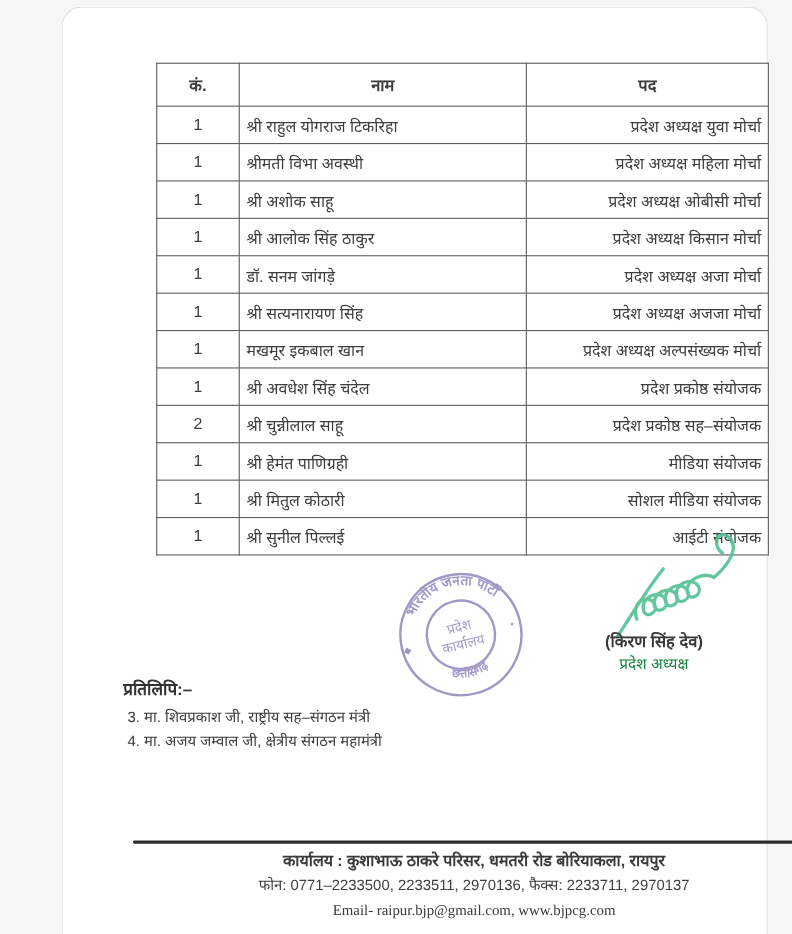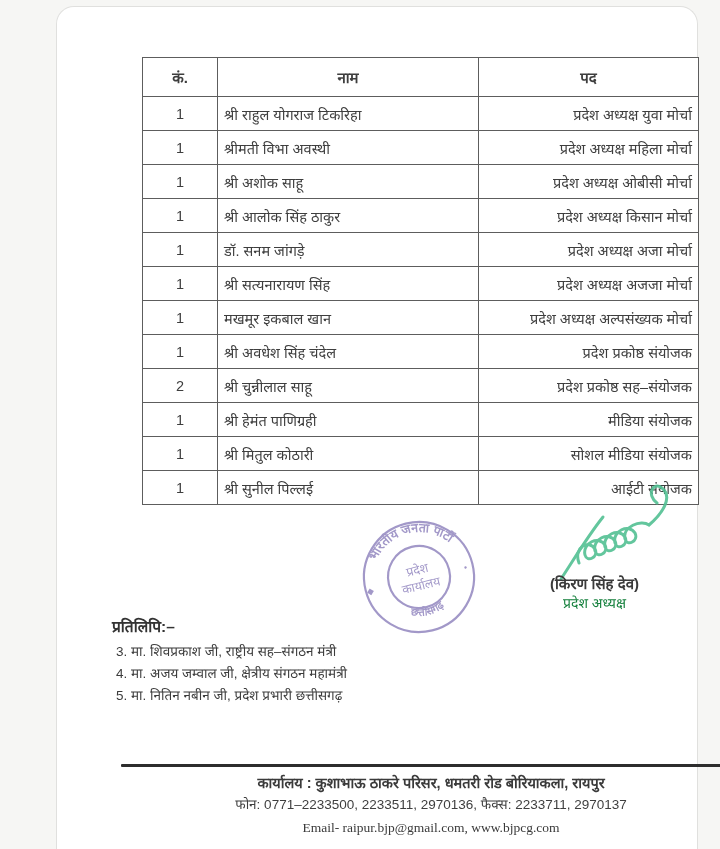--- a/index.html
+++ b/index.html
@@ -193,21 +193,20 @@
 
   <div class="signatory">
     <div class="sig-name">(किरण सिंह देव)</div>
     <div class="sig-title">प्रदेश अध्यक्ष</div>
   </div>
 
   <div class="copies">
     <div class="head">प्रतिलिपि:–</div>
     <div class="item">3. मा. शिवप्रकाश जी, राष्ट्रीय सह–संगठन मंत्री</div>
     <div class="item">4. मा. अजय जम्वाल जी, क्षेत्रीय संगठन महामंत्री</div>
-    <div class="item">5. मा. नितिन नबीन जी, प्रदेश प्रभारी छत्तीसगढ़</div>
   </div>
 
   <div class="rule"></div>
   <div class="footer">
     <div class="f1">कार्यालय : कुशाभाऊ ठाकरे परिसर, धमतरी रोड बोरियाकला, रायपुर</div>
     <div class="f2">फोन: 0771–2233500, 2233511, 2970136, फैक्स: 2233711, 2970137</div>
     <div class="f3">Email- raipur.bjp@gmail.com, www.bjpcg.com</div>
   </div>
 
 </div>

